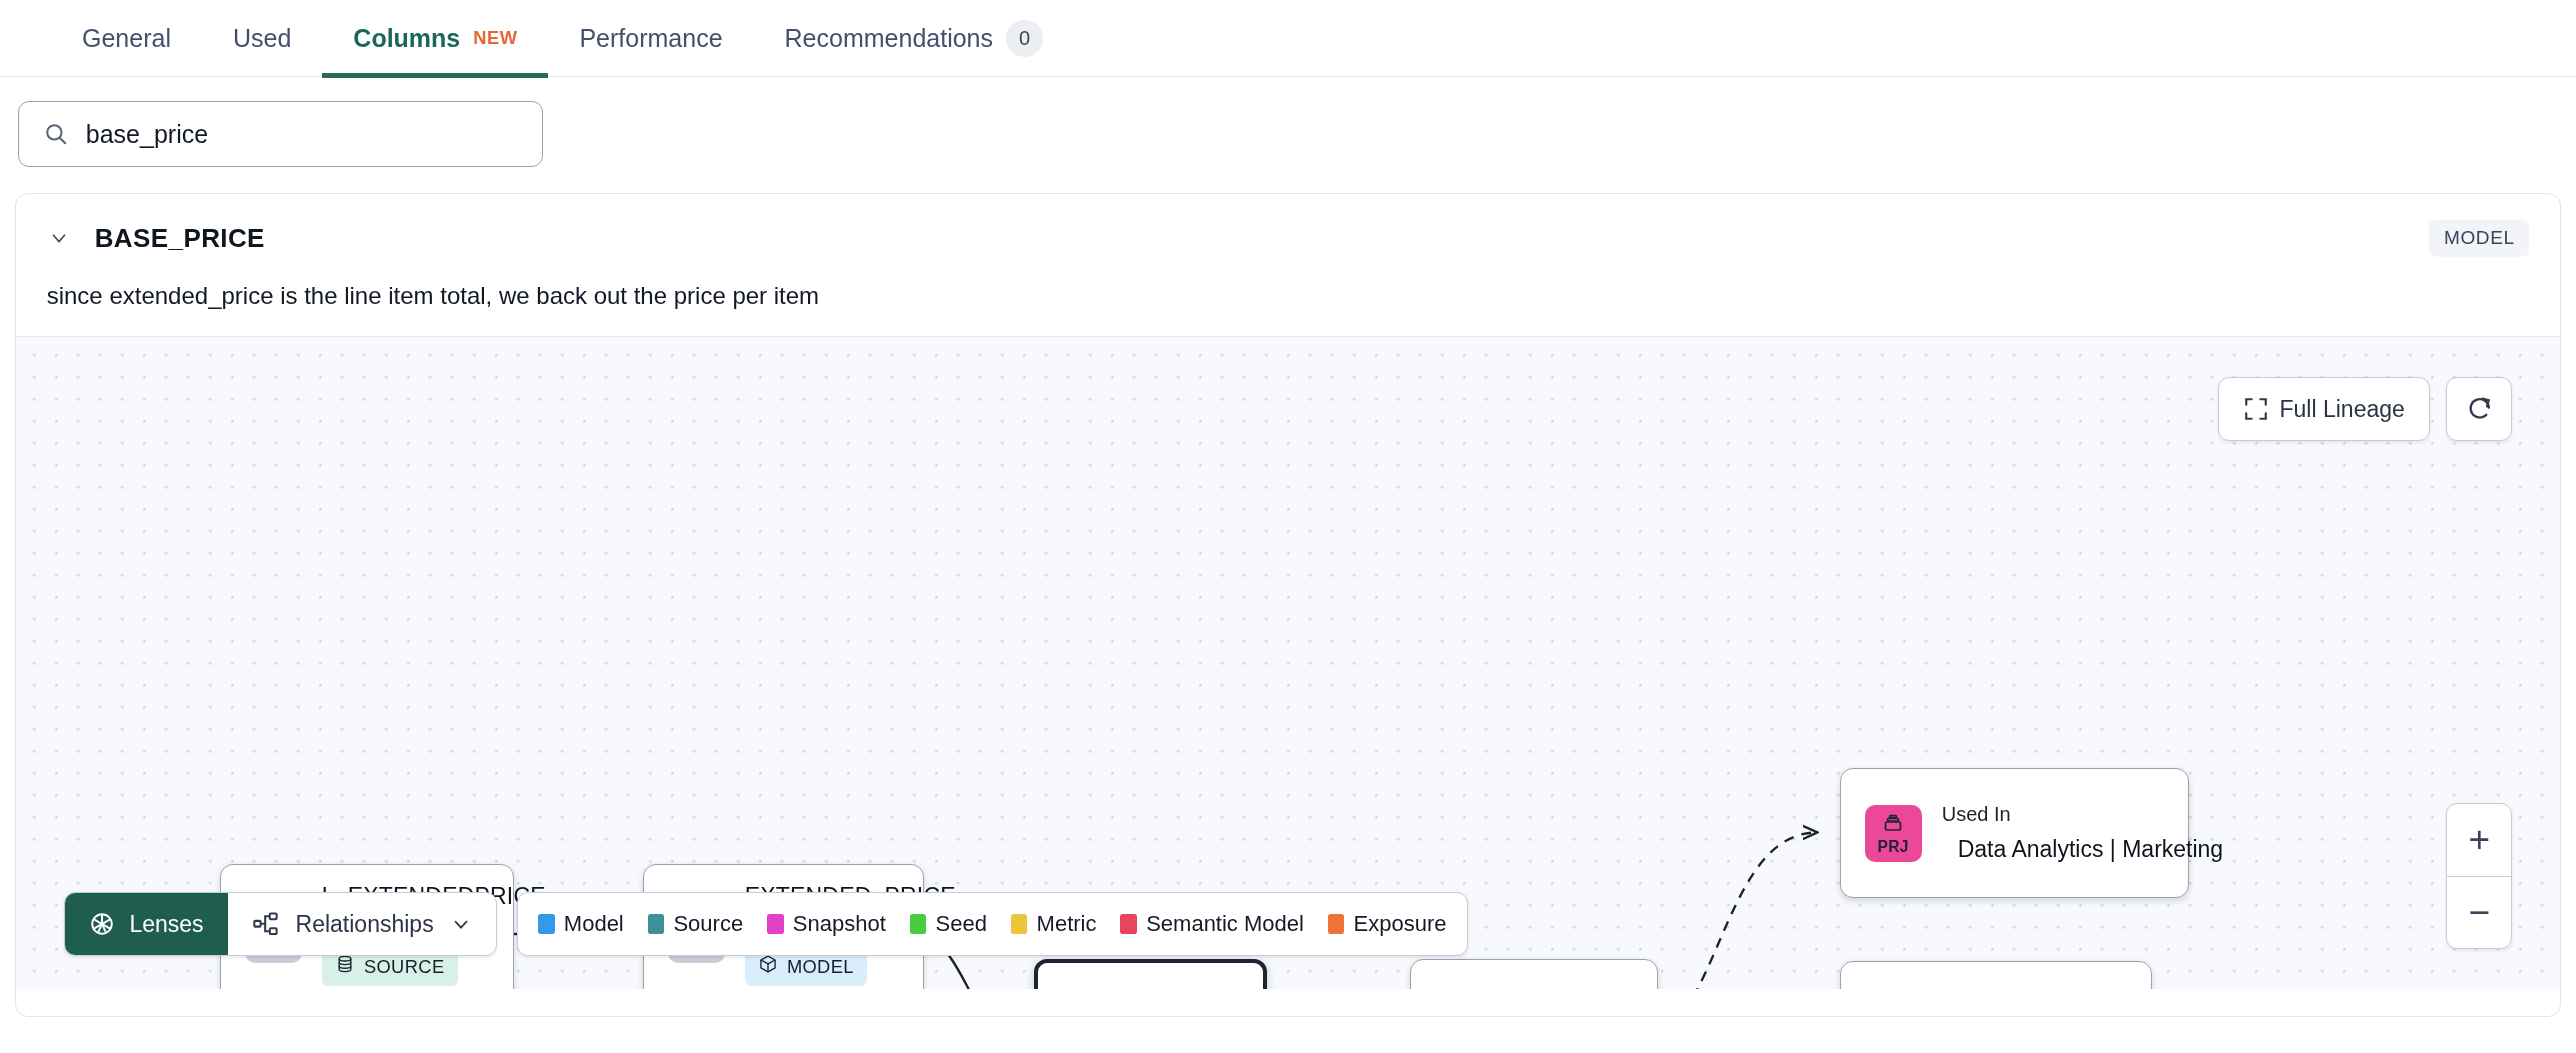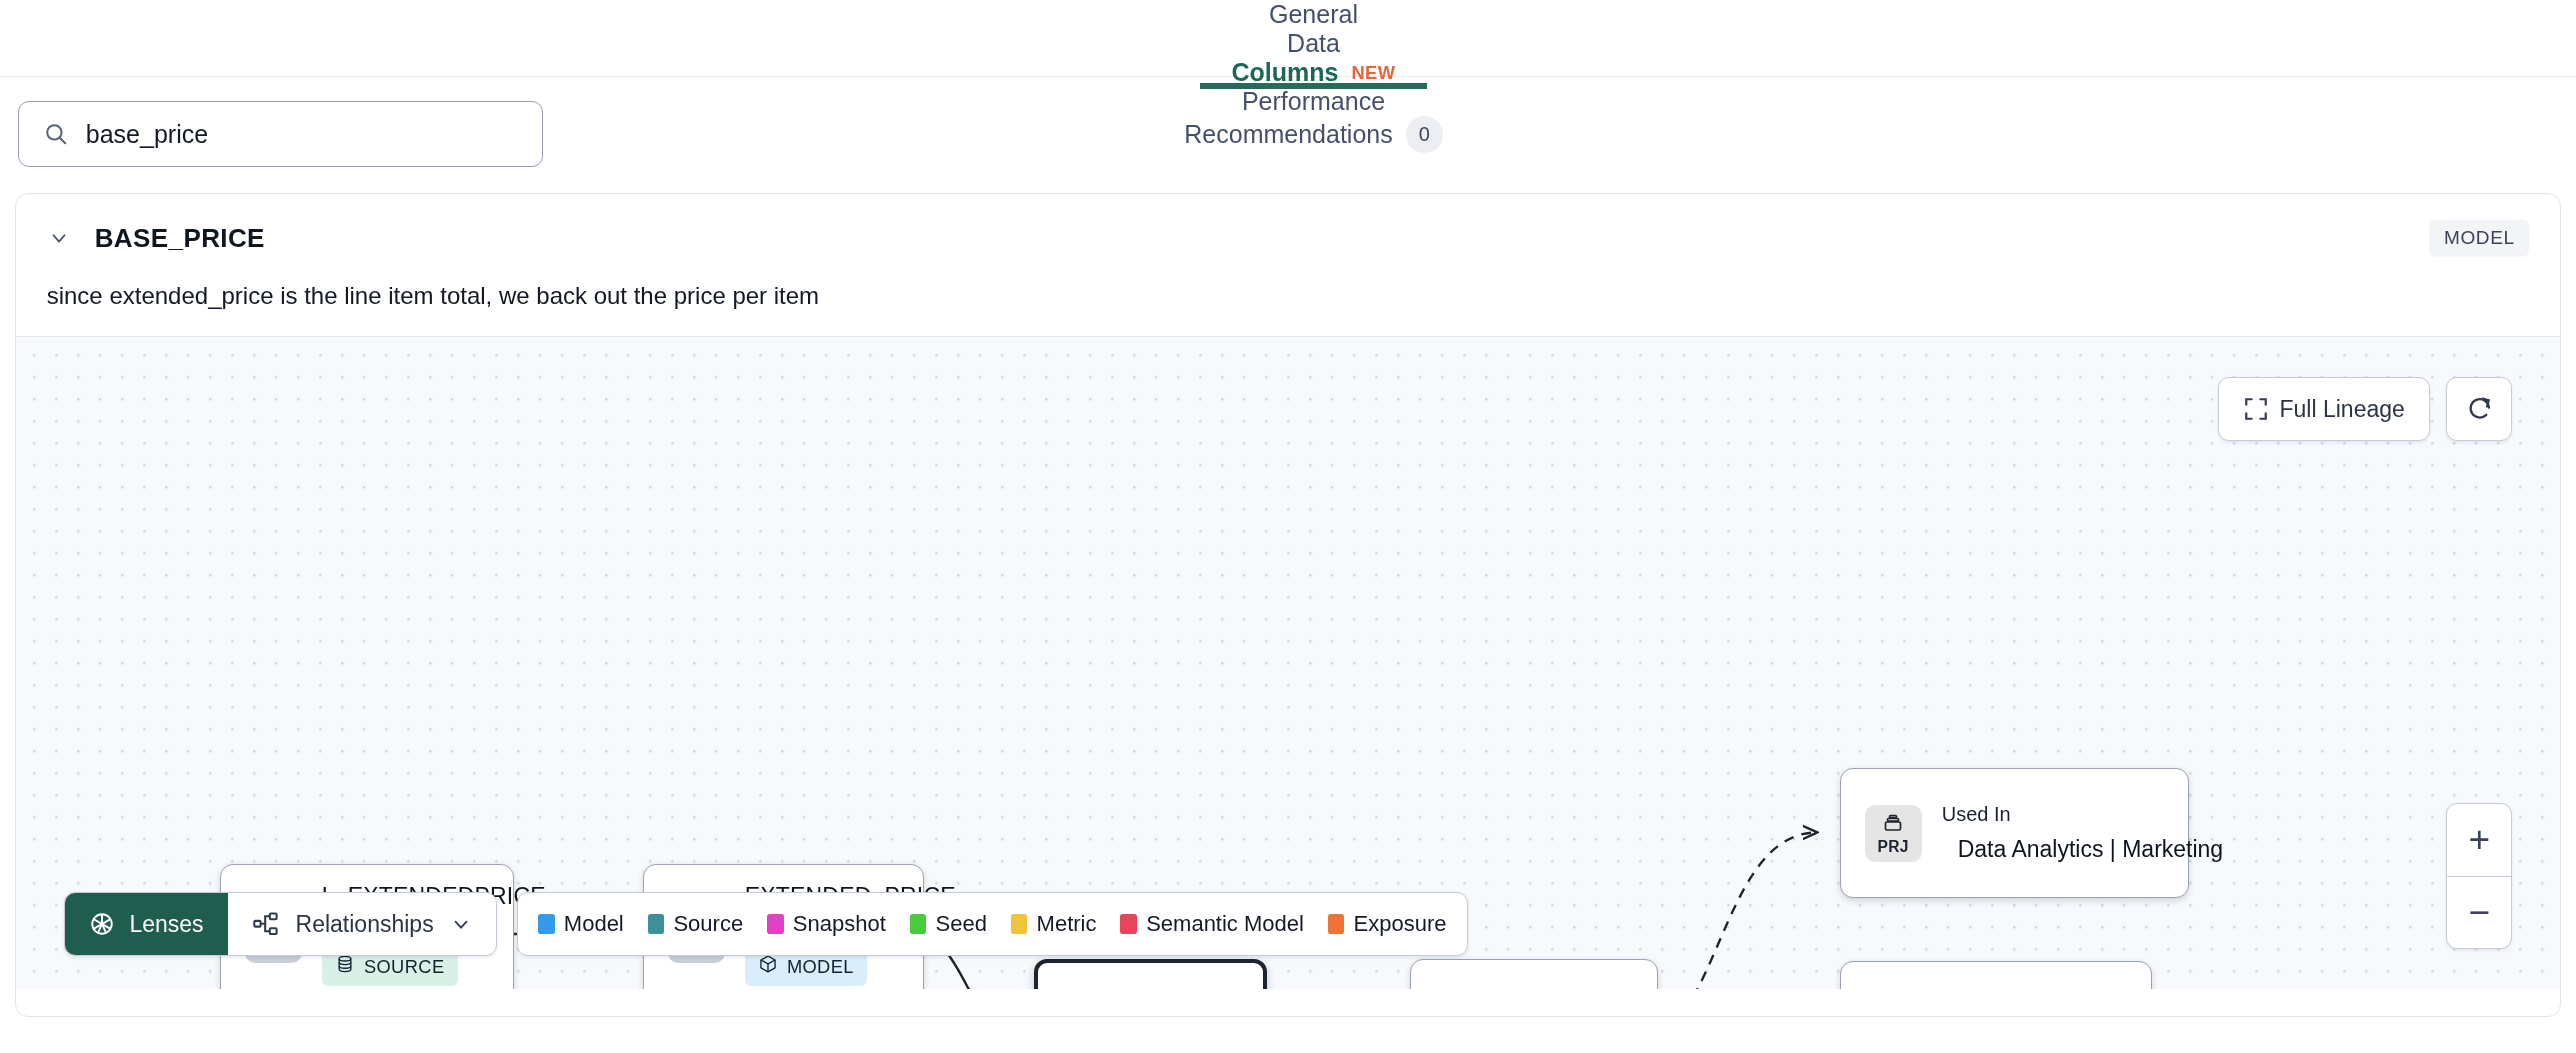--- a/index.html
+++ b/index.html
@@ -14,21 +14,20 @@
   
   .tabbar {
     position: relative;
     height: 77px;
     display: flex;
     align-items: center;
     padding-left: 51px;
     gap: 0;
     border-bottom: 1.8px solid #e8eaf0;
     background: #fff;
-    flex-direction: column;
   }
   .tab {
     position: relative;
     height: 77px;
     display: flex;
     align-items: center;
     gap: 13px;
     padding: 0 31px;
     font-size: 25px;
     color: #44506b;
@@ -161,21 +160,21 @@
   .badge-sq {
     width: 57px; height: 57px;
     border-radius: 10px;
     background: #c9ced9;
     display: flex; flex-direction: column;
     align-items: center; justify-content: center;
     gap: 0.9px;
     flex: 0 0 auto;
     color: #1d2430;
   }
-  .badge-sq.prj { background: #e5e5e5; }
+  .badge-sq.prj { background: #ec4899; }
   .badge-sq .lbl { font-size: 15.6px; font-weight: 600; letter-spacing: 0.4px; line-height: 1; }
   .node-body { display: flex; flex-direction: column; gap: 7.3px; min-width: 0; }
   .node-title { font-size: 23px; color: #0e141d; letter-spacing: 0.2px; white-space: nowrap; }
   .node-sub { font-size: 20px; color: #1b2330; white-space: nowrap; }
   .pill {
     align-self: flex-start;
     display: inline-flex;
     align-items: center;
     gap: 9.2px;
     font-size: 18.3px;
@@ -270,21 +269,21 @@
   .legend .sw { width: 16.5px; height: 20px; border-radius: 2.8px; }
 </style>
 </head>
 <body>
 
 <div class="tabbar">
   <div class="tab">
     <span>General</span>
   </div>
   <div class="tab">
-    <span>Data</span>
+    <span>Used</span>
   </div>
   <div class="tab active">
     <span>Columns</span>
     <span class="tab-new">NEW</span>
   </div>
   <div class="tab">
     <span>Performance</span>
   </div>
   <div class="tab">
     <span>Recommendations</span>

